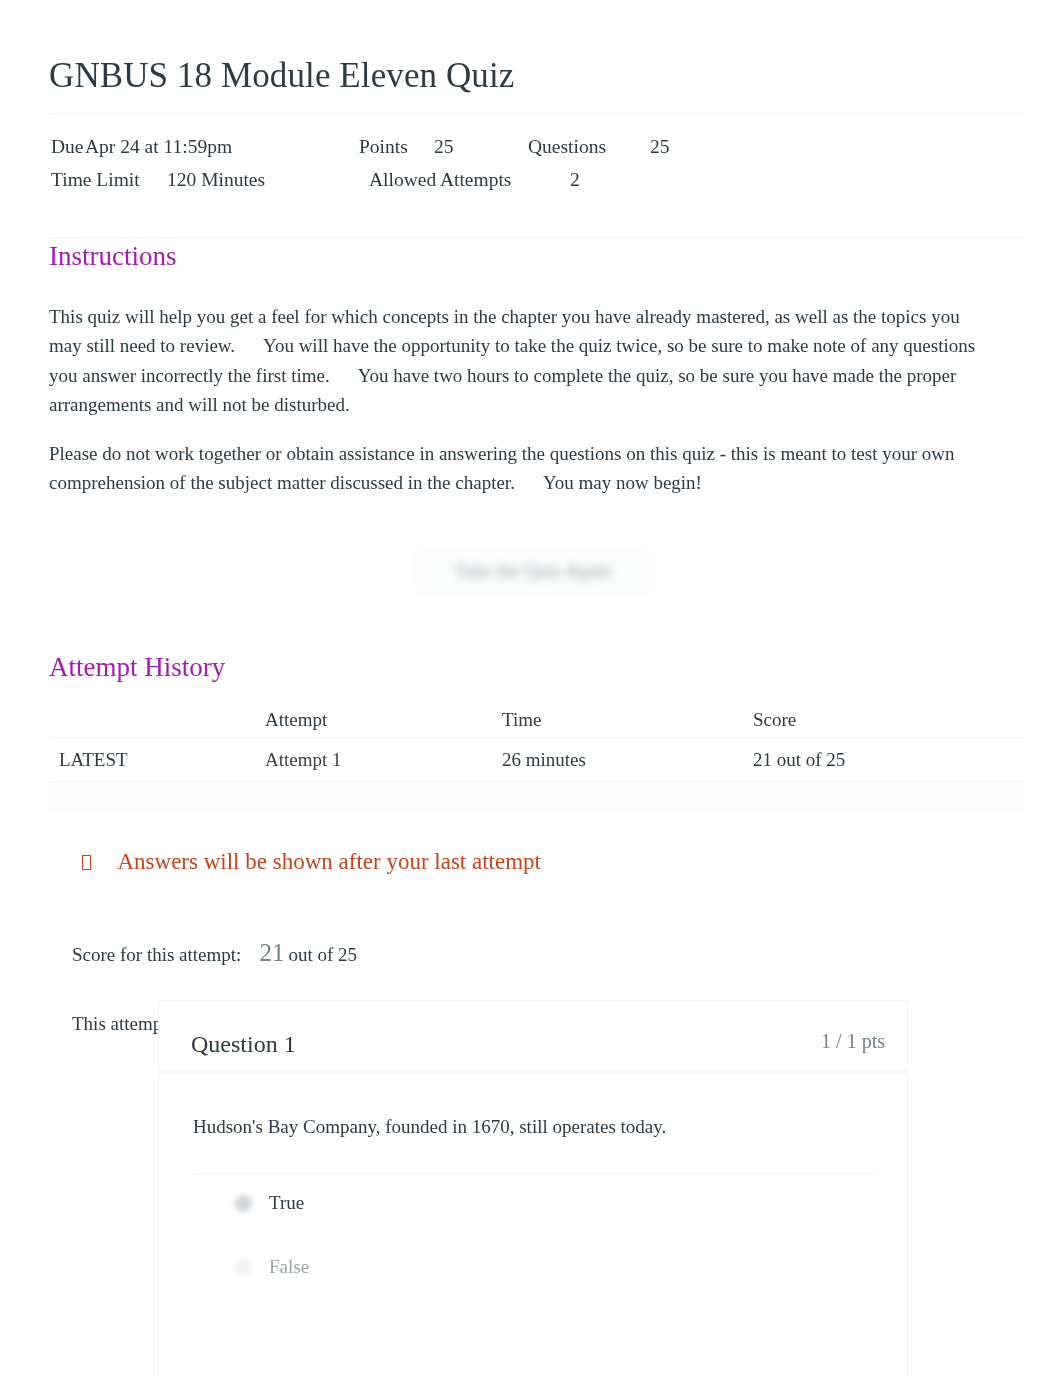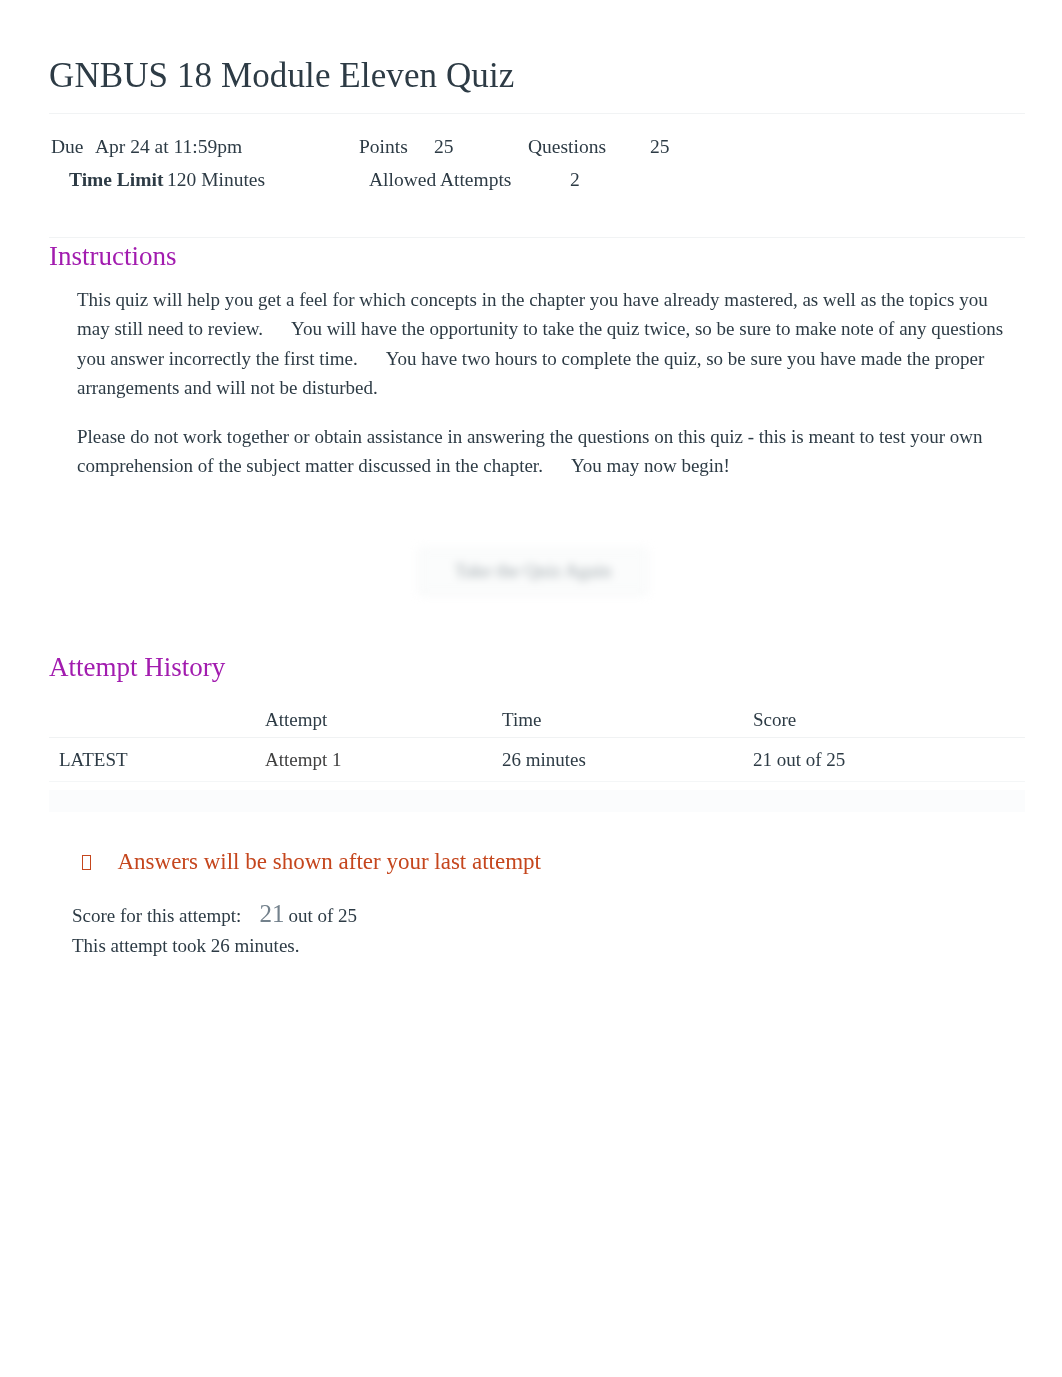--- a/index.html
+++ b/index.html
@@ -55,50 +55,49 @@
     font-size: 19.5px;
     line-height: 33px;
     color: #2d3b45;
   }
   .meta-row.r1 { top: 16px; }
   .meta-row.r2 { top: 49px; }
   .meta-label { display: inline-block; }
   .meta-value { display: inline-block; }
 
   .m-due-l   { position:absolute; left: 2px;   }
-  .m-due-v   { position:absolute; left: 46px; font-family: Liberation Serif, serif;  }
+  .m-due-v   { position:absolute; left: 36px; font-family: Liberation Serif, serif;  }
   .m-pts-l   { position:absolute; left: 310px; }
   .m-pts-v   { position:absolute; left: 385px; }
   .m-qs-l    { position:absolute; left: 479px; }
   .m-qs-v    { position:absolute; left: 601px; }
-  .m-tl-l    { position:absolute; left: 20px; font-weight: bold;   }
+  .m-tl-l    { position:absolute; left: 2px;   }
   .m-tl-v    { position:absolute; left: 118px; }
   .m-aa-l    { position:absolute; left: 320px; }
   .m-aa-v    { position:absolute; left: 521px; }
 
   
   .section-heading {
     position: absolute;
     font-size: 27px;
     line-height: 38px;
     font-weight: 400;
     color: #a21caf;
     white-space: nowrap;
   }
   #instructions-heading { left: 49px; top: 237px; }
 
   .instructions-body {
     position: absolute;
     left: 49px;
-    top: 285px;
+    top: 302px;
     width: 930px;
     font-size: 19px;
     line-height: 29.3px;
     color: #2d3b45;
-    margin-left: 28px;
   }
   .instructions-body p { margin: 0 0 20px 0; }
   .instructions-body p:last-child { margin-bottom: 0; }
   .gap { display: inline-block; width: 28px; }
 
   
   .retake-wrap {
     position: absolute;
     left: 404px;
     top: 540px;
@@ -192,21 +191,21 @@
   
   .score-block {
     position: absolute;
     left: 72px;
     top: 898px;
     font-size: 19px;
     line-height: 31.5px;
     color: #2d3b45;
     white-space: nowrap;
   }
-  .score-line { height: 31.5px; }
+  .score-line { height: 31.5px; margin-top: 39px; }
   .score-big {
     font-size: 25px;
     color: #73818c;
     margin: 0 4px 0 18px;
   }
 
   
   .question-card {
     position: absolute;
     left: 158px;
@@ -358,14 +357,34 @@
     <span>Answers will be shown after your last attempt</span>
   </div>
 
   <div class="score-block">
     <div class="score-line">
       <span>Score for this attempt:</span><span class="score-big">21</span><span>out of 25</span>
     </div>
     <div class="score-line">This attempt took 26 minutes.</div>
   </div>
 
+  <div class="question-card">
+    <div class="q-header">
+      <div class="q-title">Question 1</div>
+      <div class="q-points">1 / 1 pts</div>
+    </div>
+    <div class="q-divider"></div>
+
+    <div class="q-text">Hudson's Bay Company, founded in 1670, still operates today.</div>
+
+    <div class="q-answers">
+      <div class="answer-row selected">
+        <span class="radio"></span>
+        <span class="label">True</span>
+      </div>
+      <div class="answer-row unselected">
+        <span class="radio"></span>
+        <span class="label">False</span>
+      </div>
+    </div>
+  </div>
 
 </div>
 
 </body></html>

